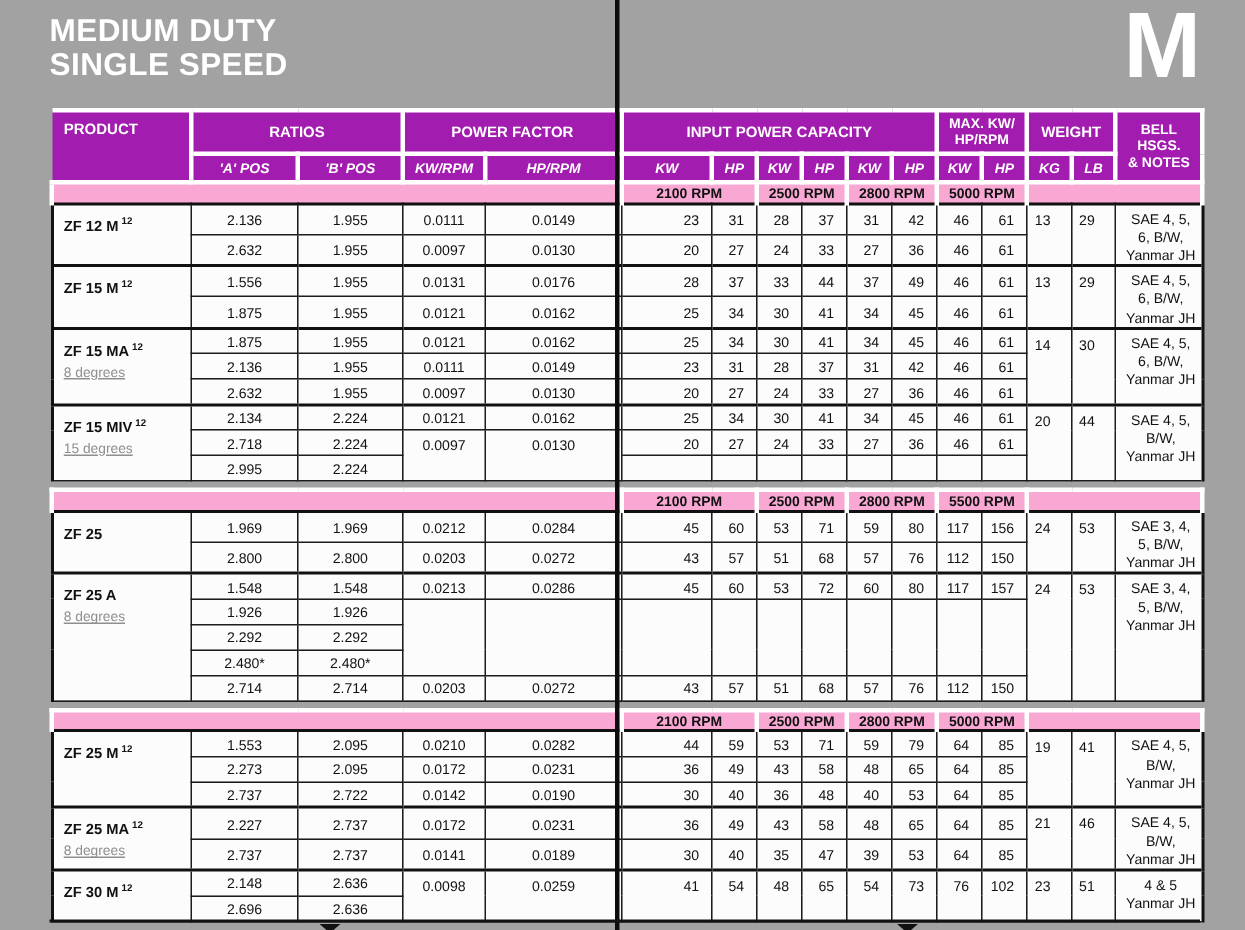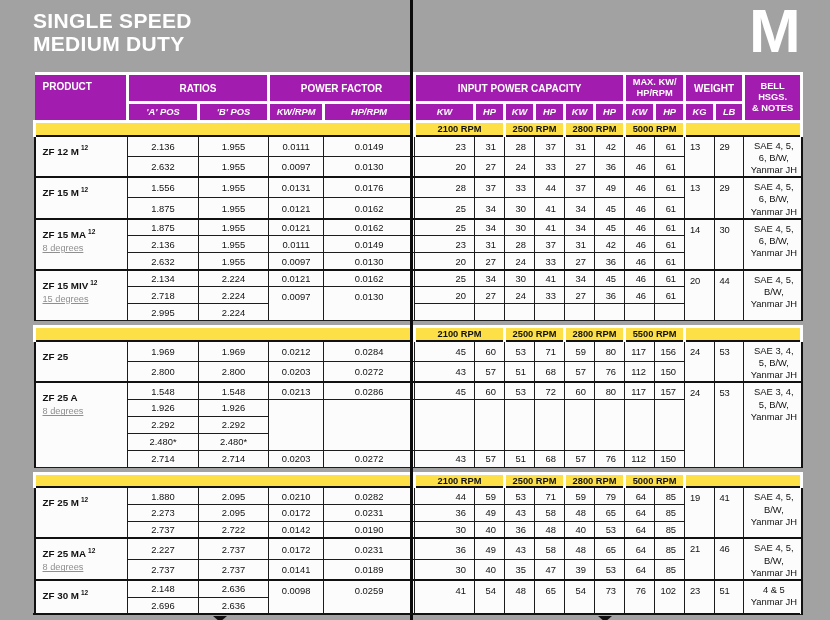--- a/index.html
+++ b/index.html
@@ -12,21 +12,21 @@
   table{position:absolute;left:33px;top:72px;width:767px;border-collapse:collapse;
         table-layout:fixed;}
   thead th{background:#a21caf;color:#fff;border:3px solid #fff;font-weight:bold;
            text-align:center;vertical-align:middle;padding:0;}
   .gh{font-size:10px;height:26px;}
   .sh{font-size:9.3px;height:16px;font-style:italic;}
   th.product-h{text-align:left;vertical-align:top;padding:6px 0 0 8px;border-left:none;}
   .two-line{white-space:pre-line;line-height:1.2;font-size:9.3px;}
   tbody tr{height:17px;}
   tr.band{height:14px;}
-  tr.band td{background:#fde047;border:3px solid #fff;border-bottom:2px solid #111;
+  tr.band td{background:#f9a8d4;border:3px solid #fff;border-bottom:2px solid #111;
              font-size:9.3px;font-weight:bold;text-align:center;color:#111;padding:0;}
   tr.gap{height:6px;}
   tr.gap td{background:#a2a2a3;border:none;padding:0;}
   td.c{background:#fcfcfc;border:1px solid #1c1c1c;font-size:9.4px;color:#111;padding:0;}
   .sec-top{border-top:2px solid #111 !important;}
   .ratio,.pf{text-align:center;}
   .pw{text-align:right;padding-right:8px !important;}
   .vtop{vertical-align:top;padding-top:4px !important;}
   .wcell{text-align:center;padding-right:9px !important;vertical-align:top;padding-top:4px !important;}
   .notes{text-align:center;vertical-align:top;font-size:7.8px;line-height:1.3;
@@ -39,22 +39,22 @@
   .divider{position:absolute;left:410px;top:0;width:3px;height:620px;background:#0c0c0c;}
   .bottom-bar{position:absolute;left:33px;width:767px;height:2px;background:#111;}
   .tri{position:absolute;width:0;height:0;border-left:7px solid transparent;
        border-right:7px solid transparent;border-top:6px solid #111;}
 </style>
 </head>
 <body>
 
 <div class="page">
   <div class="title">
+    <div>MEDIUM DUTY</div>
     <div>SINGLE SPEED</div>
-    <div>MEDIUM DUTY</div>
   </div>
   <div class="corner-m">M</div>
 
   <table id="grid">
     <colgroup>
       <col style="width:93px">
         <col style="width:71px">
         <col style="width:70px">
       <col style="width:55px">
         <col style="width:91px">
@@ -371,21 +371,21 @@
         <tr class="band">
           <td class="" colspan="5"></td>
           <td class="" colspan="2">2100 RPM</td>
           <td class="" colspan="2">2500 RPM</td>
           <td class="" colspan="2">2800 RPM</td>
           <td class="" colspan="2">5000 RPM</td>
           <td class="" colspan="3"></td>
         </tr>
         <tr>
           <td class="product-cell sec-top" rowspan="3"><span class="pname">ZF 25 M<sup>12</sup></span></td>
-          <td class="c ratio sec-top">1.880</td>
+          <td class="c ratio sec-top">1.553</td>
           <td class="c ratio sec-top">2.095</td>
           <td class="c pf sec-top">0.0210</td>
           <td class="c pf sec-top">0.0282</td>
           <td class="c pw sec-top">44</td>
           <td class="c pw sec-top">59</td>
           <td class="c pw sec-top">53</td>
           <td class="c pw sec-top">71</td>
           <td class="c pw sec-top">59</td>
           <td class="c pw sec-top">79</td>
           <td class="c pw sec-top">64</td>

